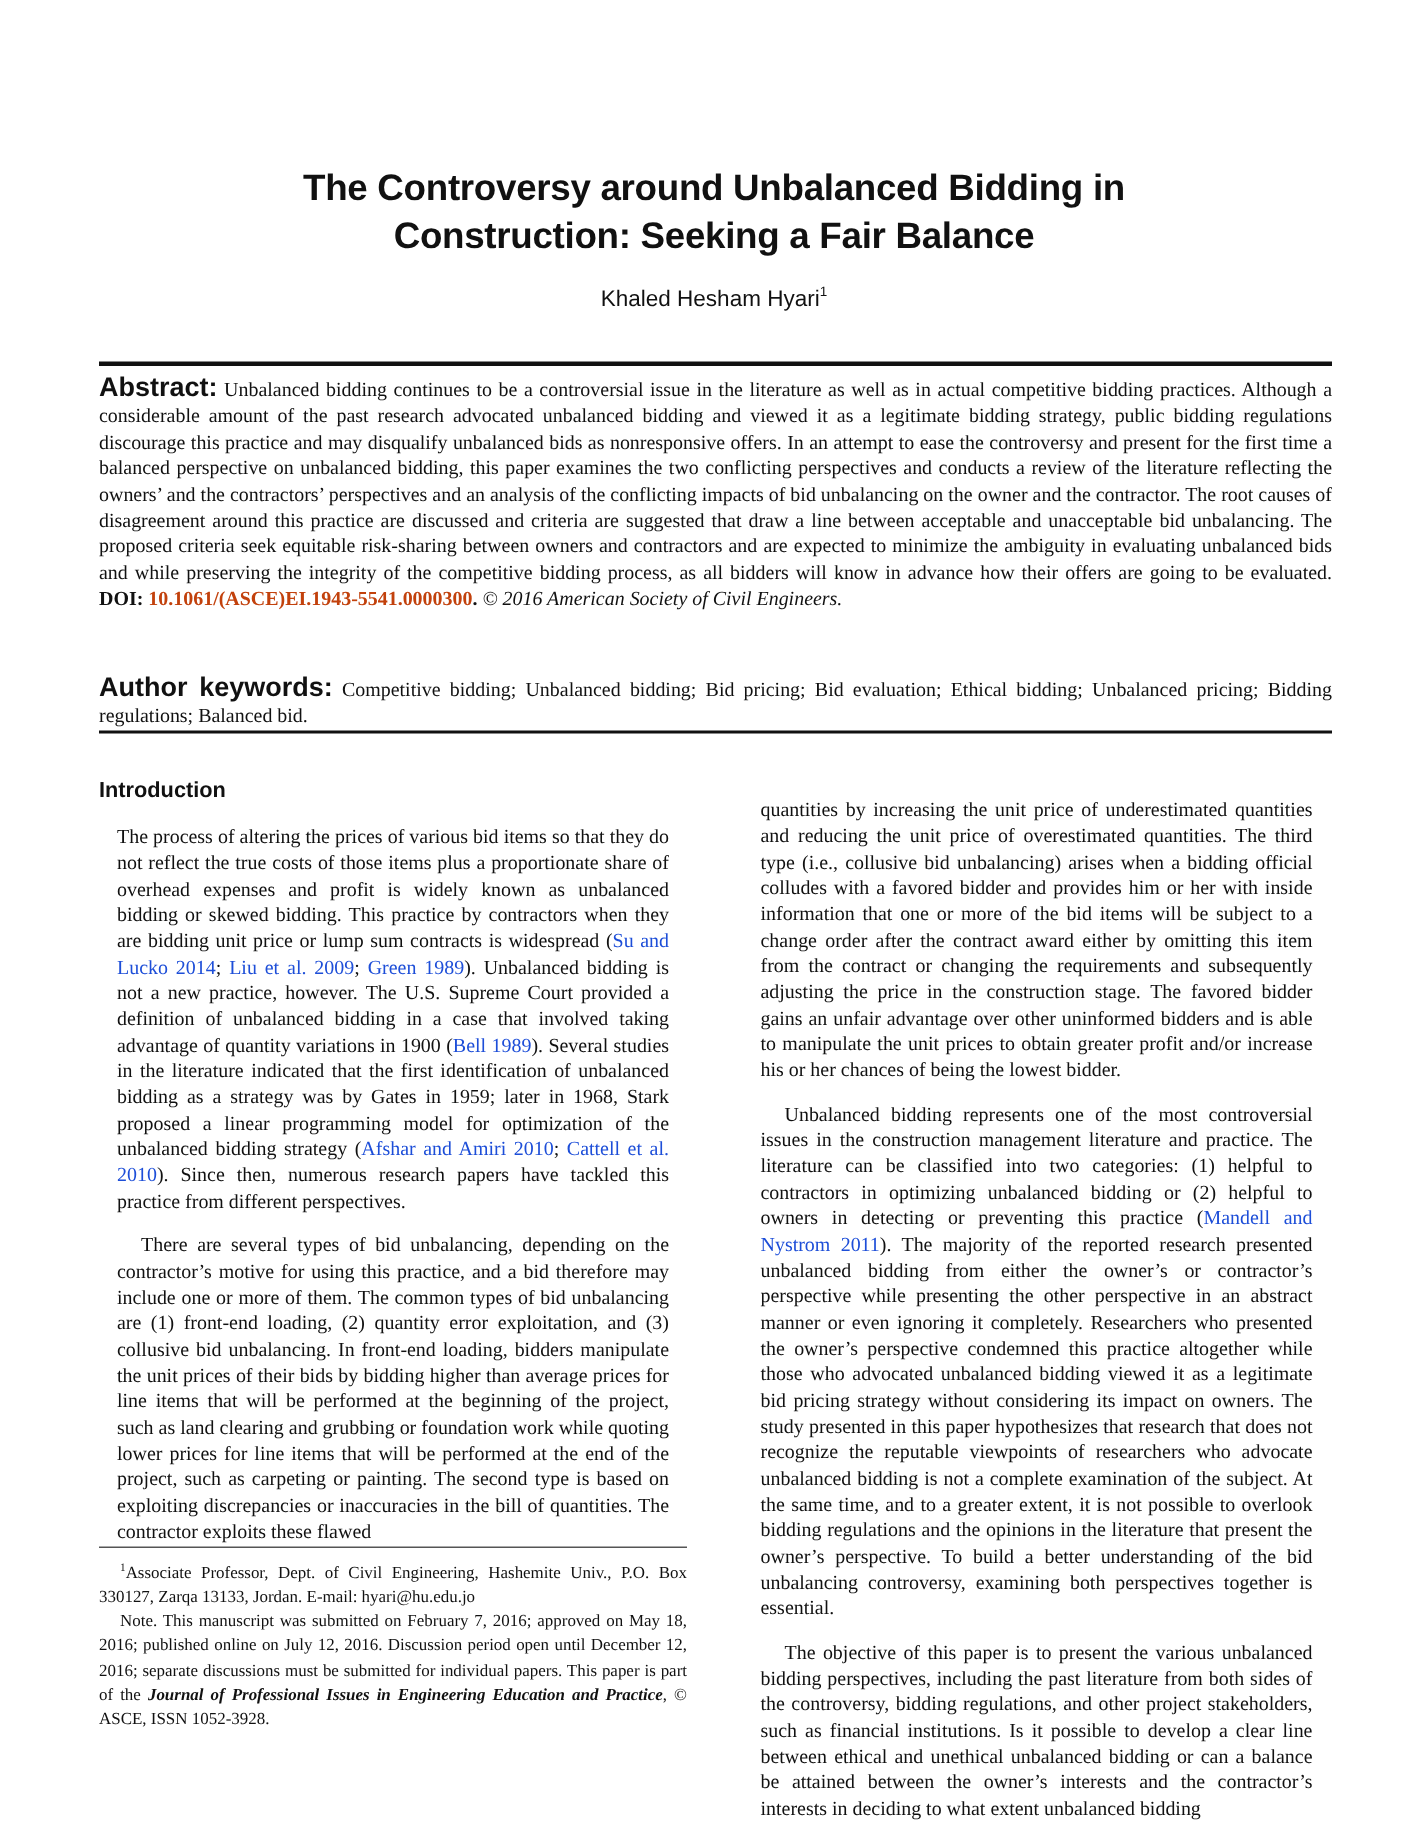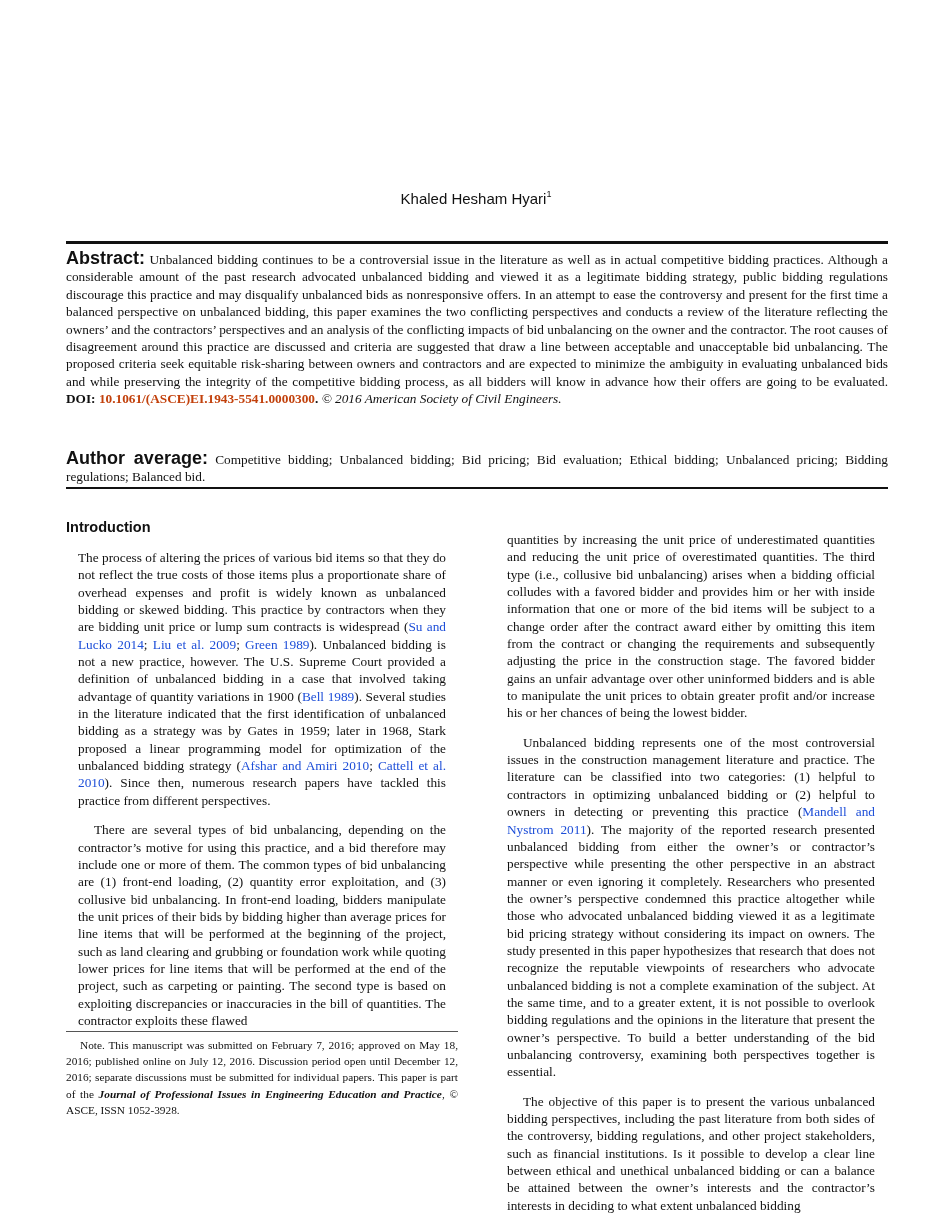--- a/index.html
+++ b/index.html
@@ -49,50 +49,55 @@
     font-family: "Liberation Sans", sans-serif; font-size: 11.5px; color: #111; }
   .footer .f-left { position: absolute; left: 0; }
   .footer .f-center { position: absolute; left: 0; width: 822px; text-align: center; }
   .footer .f-right { position: absolute; right: 0; }
 </style>
 </head>
 <body>
 
 <div class="page">
 
+  <div class="title">
+    <div>The Controversy around Unbalanced Bidding in</div>
+    <div>Construction: Seeking a Fair Balance</div>
+  </div>
 
   <div class="author">
     <span>Khaled Hesham Hyari</span><sup>1</sup>
   </div>
 
   <div class="rule-top"></div>
 
   <div class="abstract">
     <span class="label">Abstract:</span>
     <span>Unbalanced bidding continues to be a controversial issue in the literature as well as in actual competitive bidding practices. Although a considerable amount of the past research advocated unbalanced bidding and viewed it as a legitimate bidding strategy, public bidding regulations discourage this practice and may disqualify unbalanced bids as nonresponsive offers. In an attempt to ease the controversy and present for the first time a balanced perspective on unbalanced bidding, this paper examines the two conflicting perspectives and conducts a review of the literature reflecting the owners’ and the contractors’ perspectives and an analysis of the conflicting impacts of bid unbalancing on the owner and the contractor. The root causes of disagreement around this practice are discussed and criteria are suggested that draw a line between acceptable and unacceptable bid unbalancing. The proposed criteria seek equitable risk-sharing between owners and contractors and are expected to minimize the ambiguity in evaluating unbalanced bids and while preserving the integrity of the competitive bidding process, as all bidders will know in advance how their offers are going to be evaluated.</span>
     <span class="doi-label">DOI:</span>
     <a class="doi-link" href="#">10.1061/(ASCE)EI.1943-5541.0000300</a><b>.</b>
     <i>© 2016 American Society of Civil Engineers.</i>
   </div>
 
   <div class="keywords">
-    <span class="label">Author average:</span>
+    <span class="label">Author keywords:</span>
     <span>Competitive bidding; Unbalanced bidding; Bid pricing; Bid evaluation; Ethical bidding; Unbalanced pricing; Bidding regulations; Balanced bid.</span>
   </div>
 
   <div class="rule-bottom"></div>
 
   <div class="col col-left">
     <h2 class="section-heading">Introduction</h2>
     <p class="para first"><span>The process of altering the prices of various bid items so that they do not reflect the true costs of those items plus a proportionate share of overhead expenses and profit is widely known as unbalanced bidding or skewed bidding. This practice by contractors when they are bidding unit price or lump sum contracts is widespread (</span><a class="cite" href="#">Su and Lucko 2014</a><span>; </span><a class="cite" href="#">Liu et al. 2009</a><span>; </span><a class="cite" href="#">Green 1989</a><span>). Unbalanced bidding is not a new practice, however. The U.S. Supreme Court provided a definition of unbalanced bidding in a case that involved taking advantage of quantity variations in 1900 (</span><a class="cite" href="#">Bell 1989</a><span>). Several studies in the literature indicated that the first identification of unbalanced bidding as a strategy was by Gates in 1959; later in 1968, Stark proposed a linear programming model for optimization of the unbalanced bidding strategy (</span><a class="cite" href="#">Afshar and Amiri 2010</a><span>; </span><a class="cite" href="#">Cattell et al. 2010</a><span>). Since then, numerous research papers have tackled this practice from different perspectives.</span></p>
     <p class="para">There are several types of bid unbalancing, depending on the contractor’s motive for using this practice, and a bid therefore may include one or more of them. The common types of bid unbalancing are (1) front-end loading, (2) quantity error exploitation, and (3) collusive bid unbalancing. In front-end loading, bidders manipulate the unit prices of their bids by bidding higher than average prices for line items that will be performed at the beginning of the project, such as land clearing and grubbing or foundation work while quoting lower prices for line items that will be performed at the end of the project, such as carpeting or painting. The second type is based on exploiting discrepancies or inaccuracies in the bill of quantities. The contractor exploits these flawed</p>
   </div>
 
   <div class="footnote-rule"></div>
   <div class="footnotes">
+    <p><sup>1</sup><span>Associate Professor, Dept. of Civil Engineering, Hashemite Univ., P.O. Box 330127, Zarqa 13133, Jordan. E-mail: hyari@hu.edu.jo</span></p>
     <p><span>Note. This manuscript was submitted on February 7, 2016; approved on May 18, 2016; published online on July 12, 2016. Discussion period open until December 12, 2016; separate discussions must be submitted for individual papers. This paper is part of the </span><span class="journal">Journal of Professional Issues in Engineering Education and Practice</span><span>, © ASCE, ISSN 1052-3928.</span></p>
   </div>
 
   <div class="col col-right">
     <p class="para cont">quantities by increasing the unit price of underestimated quantities and reducing the unit price of overestimated quantities. The third type (i.e., collusive bid unbalancing) arises when a bidding official colludes with a favored bidder and provides him or her with inside information that one or more of the bid items will be subject to a change order after the contract award either by omitting this item from the contract or changing the requirements and subsequently adjusting the price in the construction stage. The favored bidder gains an unfair advantage over other uninformed bidders and is able to manipulate the unit prices to obtain greater profit and/or increase his or her chances of being the lowest bidder.</p>
     <p class="para"><span>Unbalanced bidding represents one of the most controversial issues in the construction management literature and practice. The literature can be classified into two categories: (1) helpful to contractors in optimizing unbalanced bidding or (2) helpful to owners in detecting or preventing this practice (</span><a class="cite" href="#">Mandell and Nystrom 2011</a><span>). The majority of the reported research presented unbalanced bidding from either the owner’s or contractor’s perspective while presenting the other perspective in an abstract manner or even ignoring it completely. Researchers who presented the owner’s perspective condemned this practice altogether while those who advocated unbalanced bidding viewed it as a legitimate bid pricing strategy without considering its impact on owners. The study presented in this paper hypothesizes that research that does not recognize the reputable viewpoints of researchers who advocate unbalanced bidding is not a complete examination of the subject. At the same time, and to a greater extent, it is not possible to overlook bidding regulations and the opinions in the literature that present the owner’s perspective. To build a better understanding of the bid unbalancing controversy, examining both perspectives together is essential.</span></p>
     <p class="para">The objective of this paper is to present the various unbalanced bidding perspectives, including the past literature from both sides of the controversy, bidding regulations, and other project stakeholders, such as financial institutions. Is it possible to develop a clear line between ethical and unethical unbalanced bidding or can a balance be attained between the owner’s interests and the contractor’s interests in deciding to what extent unbalanced bidding</p>
   </div>
 
 </div>

